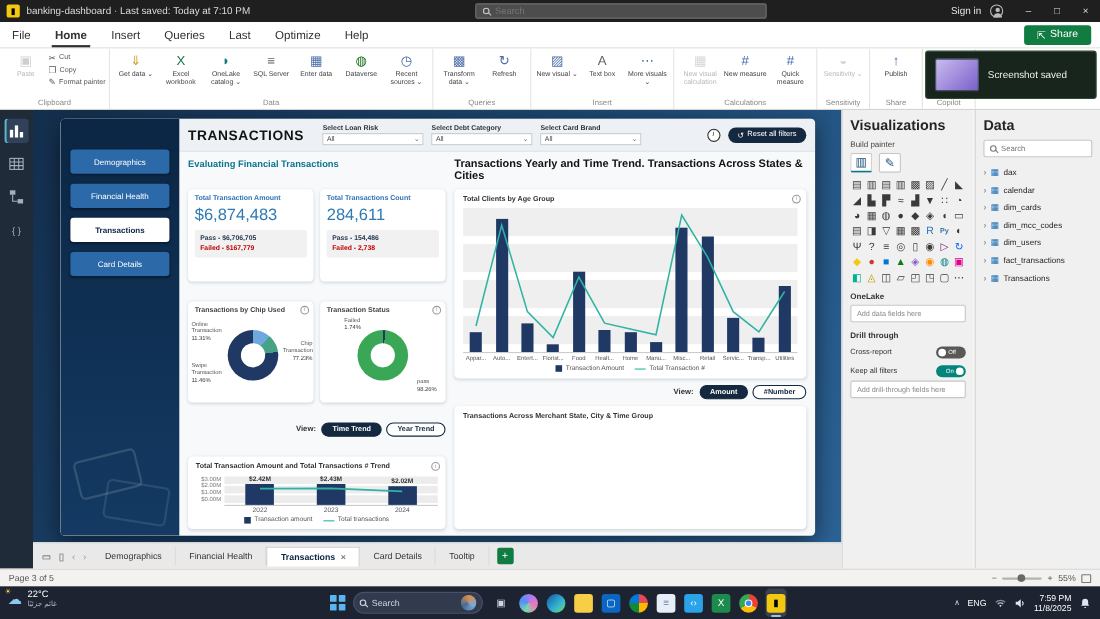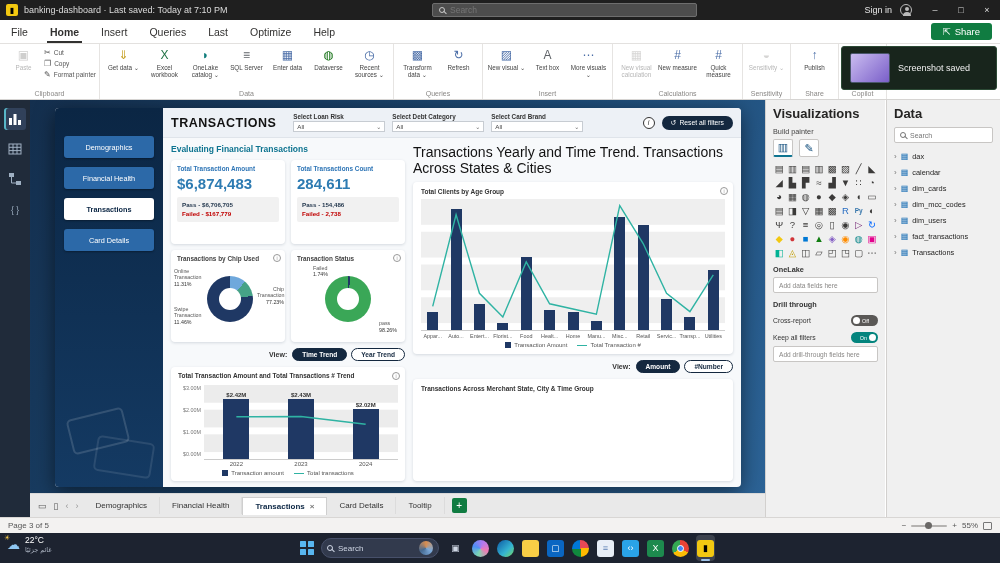--- a/index.html
+++ b/index.html
@@ -69,27 +69,27 @@
   .filter{display:flex;flex-direction:column;gap:1px;width:92px}
   .flabel{font-size:6.3px;font-weight:bold;color:#333}
   .fselect{height:11px;background:#fff;border:1px solid #c7ccd2;font-size:6.2px;color:#444;display:flex;align-items:center;justify-content:space-between;padding:0 3px}
   .fselect .caret{font-size:6px;color:#666;line-height:0}
   .info-btn{width:12px;height:12px;border:1px solid #333;border-radius:50%;display:flex;align-items:center;justify-content:center;font-size:7px;color:#333;margin-left:auto;background:#fff}
   .info-btn::after{content:"i";font-style:italic}
   #reset-btn{background:#14283f;color:#fff;border-radius:9px;font-size:6.8px;padding:3px 9px;display:flex;align-items:center;gap:3px}
   #reset-btn::before{content:"↺";font-size:7px}
 
   #report-content{flex:1;display:flex;gap:8px;padding:6px 8px;min-height:0}
-  #left-col{width:234px;flex:none;display:flex;flex-direction:column;gap:6px}
+  #left-col{width:234px;flex:none;display:flex;flex-direction:column;gap:18px}
   #subtitle{font-size:8.5px;font-weight:bold;color:#0e7490}
   .card{background:#fff;border-radius:4px;box-shadow:0 1px 3px rgba(20,40,70,.15)}
   #kpi-row,#donut-row{display:flex;gap:6px}
   .kpi-card{flex:1;padding:5px 6px;height:84px}
   .kpi-title{font-size:6.4px;font-weight:bold;color:#2e75b6}
-  .kpi-value{font-size:15px;font-weight:bold;color:#2d7bb2;margin-top:3px}
+  .kpi-value{font-size:15px;font-weight:normal;color:#2d7bb2;margin-top:3px}
   .kpi-box{background:#f1f1f1;border-radius:2px;margin-top:5px;padding:3px 5px;font-size:6.2px;line-height:1.5}
   .kpi-pass{color:#24384e;font-weight:bold}
   .kpi-fail{color:#c00000;font-weight:bold}
   .donut-card{flex:1;height:92px;position:relative;padding:5px 6px}
   .donut-title{font-size:6.4px;font-weight:bold;color:#444}
   .donut{position:absolute;width:46px;height:46px;border-radius:50%}
   .donut::after{content:"";position:absolute;inset:12px;border-radius:50%;background:#fff}
   .dlabel{position:absolute;font-size:5.3px;color:#555;line-height:1.2}
   .dlabel .pct{display:block;color:#333}
   .donut-card .tiny-info{position:absolute;top:4px;right:4px;width:8px;height:8px;border:1px solid #999;border-radius:50%;font-size:5px;color:#999;display:flex;align-items:center;justify-content:center}
@@ -119,21 +119,21 @@
   .tbar{width:26px;background:#1f3864}
   #trend-xlabels{display:flex;font-size:6px;color:#555;padding-top:1px}
   #trend-xlabels div{flex:1;text-align:center}
   .legend{display:flex;justify-content:center;gap:10px;font-size:6px;color:#555;padding-top:3px}
   .legend .li{display:flex;align-items:center;gap:3px}
   .sw-bar{width:6px;height:6px}
   .sw-line{width:10px;border-top:1.6px solid}
   svg.lineov{position:absolute;inset:0;width:100%;height:100%;overflow:visible}
 
   #right-col{flex:1;display:flex;flex-direction:column;gap:6px;min-width:0}
-  #right-title{font-size:14px;font-weight:400;color:#121212}
+  #right-title{font-size:10px;font-weight:700;color:#121212}
   #main-chart-card{height:172px;padding:6px 8px;position:relative;display:flex;flex-direction:column;flex:none}
   #main-plot{flex:1;position:relative;margin-top:4px;border-bottom:1px solid #ccc;background-image:linear-gradient(to top,transparent 0,transparent calc(25% - 1px),#efefef calc(25% - 1px),#efefef 25%);background-size:100% 25%}
   #main-bars{position:absolute;inset:0;display:flex;align-items:flex-end}
   .bar-col{flex:1;display:flex;justify-content:center;align-items:flex-end;height:100%}
   .bar{width:11px;background:#1f3864}
   #main-xlabels{display:flex;font-size:5.4px;color:#555;padding-top:2px}
   #main-xlabels div{flex:1;text-align:center;white-space:nowrap;overflow:hidden}
   #right-view-row{display:flex;align-items:center;justify-content:flex-end;gap:5px;font-size:7px;color:#333;font-weight:bold}
   #bottom-right-card{flex:1;padding:6px 8px;position:relative}
 
@@ -857,13 +857,33 @@
         <div class="tb-wrap">
           <div class="tb-ic circle" style="background: conic-gradient(rgb(234, 67, 53) 0deg, rgb(234, 67, 53) 33%, rgb(251, 188, 5) 0deg, rgb(251, 188, 5) 66%, rgb(52, 168, 83) 0deg, rgb(52, 168, 83) 100%);">
             <span class="dot"></span>
           </div>
         </div>
         <div class="tb-wrap active">
           <div class="tb-ic" style="background: rgb(242, 200, 17); color: rgb(0, 0, 0);">▮</div>
         </div>
       </div>
   </div>
+  <div id="tray">
+    <span class="chev">∧</span>
+    <span>ENG</span>
+    <svg viewBox="0 0 12 12">
+        <path d="M6 9.5 L7.3 8.2 A2 2 0 0 0 4.7 8.2 Z"></path>
+        <path d="M2.8 6.3 A4.6 4.6 0 0 1 9.2 6.3 L8.3 7.2 A3.3 3.3 0 0 0 3.7 7.2 Z" opacity=".8"></path>
+        <path d="M1 4.5 A7 7 0 0 1 11 4.5 L10.1 5.4 A5.7 5.7 0 0 0 1.9 5.4 Z" opacity=".55"></path>
+      </svg>
+    <svg viewBox="0 0 12 12">
+        <path d="M1.5 4.5 H3.5 L6.5 2 V10 L3.5 7.5 H1.5 Z"></path>
+        <path d="M8 4 A3 3 0 0 1 8 8" fill="none" stroke="#dfe5ee" stroke-width="1"></path>
+      </svg>
+    <div id="tray-time">
+      <span>7:59 PM</span>
+      <span>11/8/2025</span>
+    </div>
+    <svg id="bell" viewBox="0 0 12 12">
+        <path d="M6 1.5 A3 3 0 0 0 3 4.5 V7 L2 8.5 H10 L9 7 V4.5 A3 3 0 0 0 6 1.5 Z M5 9.5 A1 1 0 0 0 7 9.5 Z"></path>
+      </svg>
+  </div>
 </div>
 
 </body></html>

